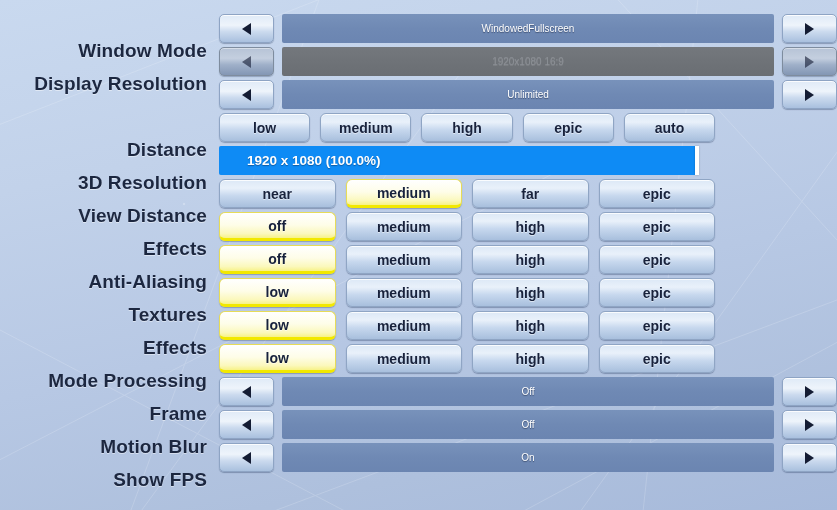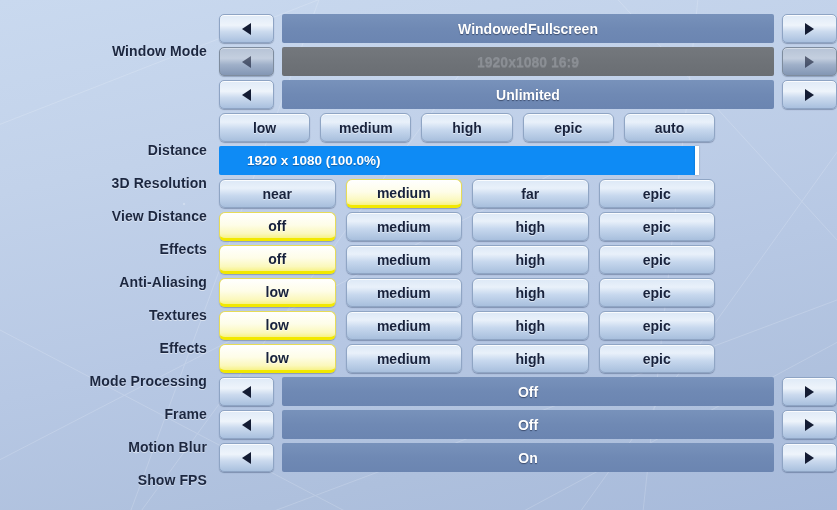--- a/index.html
+++ b/index.html
@@ -33,21 +33,21 @@
   .setting-row {
     position: relative;
     height: 33px;
     display: flex;
     align-items: center;
   }
 
   .row-label {
     width: 207px;
     text-align: right;
-    font-size: 14px;
+    font-size: 19px;
     font-weight: bold;
     color: #1c2740;
     letter-spacing: .1px;
     text-shadow: 0 1px 0 rgba(255,255,255,.45);
     white-space: nowrap;
     margin-top: 45px;
   }
 
   .row-controls {
     position: absolute;
@@ -81,22 +81,22 @@
   .arrow-btn.right .tri { border-left:  9px solid #141c33; }
 
   .value-bar {
     flex: 1 1 auto;
     margin: 0 8px;
     border-radius: 2px;
     background: linear-gradient(180deg, #7892bb 0%, #6f89b4 50%, #6b85b1 100%);
     display: flex;
     align-items: center;
     justify-content: center;
-    font-size: 14px;
-    font-weight: bold;
+    font-size: 10px;
+    font-weight: normal;
     color: #ffffff;
     text-shadow: 0 1px 1px rgba(20,30,55,.55);
     cursor: pointer;
   }
 
   
   .setting-row.disabled .arrow-btn {
     border-color: #7e8c9e;
     background: linear-gradient(180deg, #b6c3d6 0%, #c4cfdf 38%, #9fb0c9 62%, #8396b4 100%);
     box-shadow: 0 1px 1px rgba(30,50,85,.3), inset 0 1px 0 rgba(255,255,255,.45);
@@ -204,20 +204,21 @@
         <div class="arrow-btn left">
           <span class="tri"></span>
         </div>
         <div class="value-bar">WindowedFullscreen</div>
         <div class="arrow-btn right">
           <span class="tri"></span>
         </div>
       </div>
     </div>
     <div class="setting-row disabled">
+      <div class="row-label">Display Resolution</div>
       <div class="row-controls">
         <div class="arrow-btn left">
           <span class="tri"></span>
         </div>
         <div class="value-bar">1920x1080 16:9</div>
         <div class="arrow-btn right">
           <span class="tri"></span>
         </div>
       </div>
     </div>

